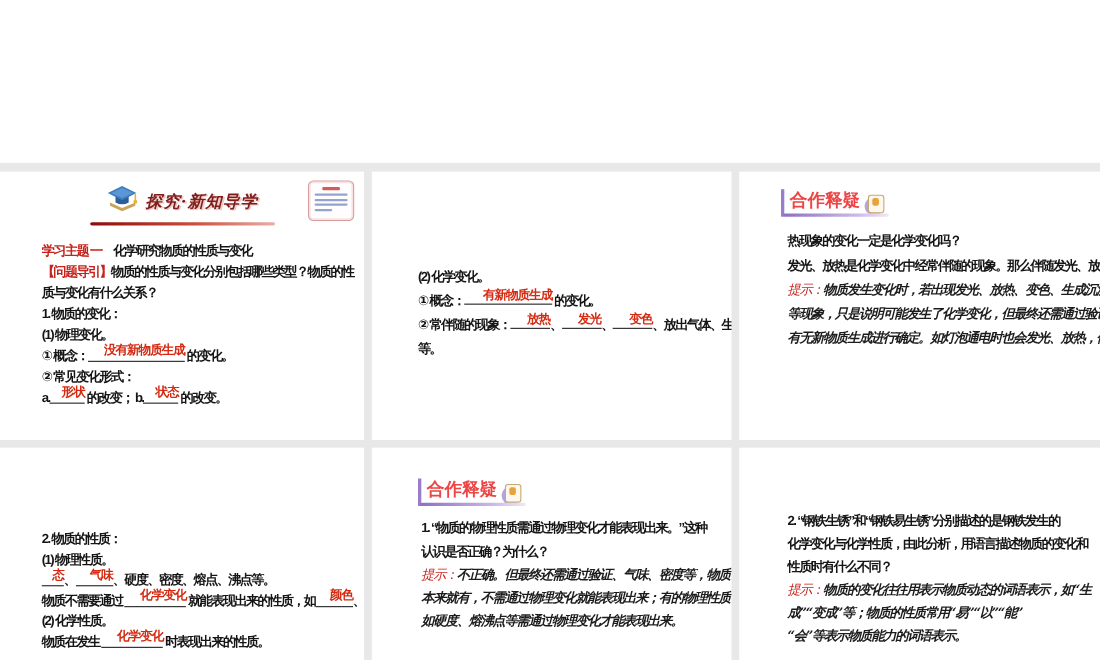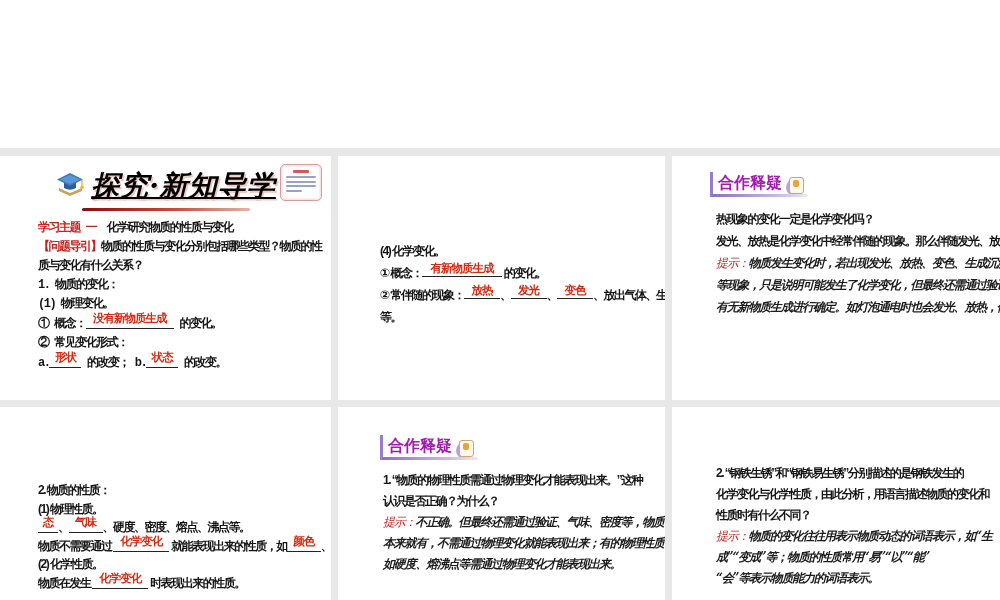--- a/index.html
+++ b/index.html
@@ -14,70 +14,69 @@
   .s2 { left:338px; top:156px; width:327px; height:244px; }
   .s3 { left:672px; top:156px; width:328px; height:244px; }
   .s4 { left:0;   top:407px; width:331px; height:193px; }
   .s5 { left:338px; top:407px; width:327px; height:193px; }
   .s6 { left:672px; top:407px; width:328px; height:193px; }
 
   
   .content { font-size:12px; font-weight:bold; color:#151515; letter-spacing:-1.5px; }
   .tline { white-space:nowrap; position:relative; }
   .s1 .content { margin:8px 0 0 38px; }
-  .s1 .tline { line-height:19px;font-family:Liberation Mono, monospace; }
+  .s1 .tline { line-height:19px; }
   .s2 .content { margin:84px 0 0 42px; }
   .s2 .tline { line-height:22px; }
   .s3 .content { margin:11px 0 0 44px; }
   .s3 .tline { line-height:22px; }
   .s4 .content { margin:74px 0 0 38px; }
   .s4 .tline { line-height:18.5px; }
   .s5 .content { margin:10px 0 0 45px; }
   .s5 .tline { line-height:21px; }
   .s6 .content { margin:56px 0 0 44px; }
   .s6 .tline { line-height:21px; }
 
   .p  { color:#151515; }
   .r  { color:#c5231d; }
   .k  { font-family:"DejaVu Serif","Liberation Serif",serif; font-style:italic; font-weight:600; color:#1c1c1c; letter-spacing:-1.2px; }
   .rk { font-family:"DejaVu Serif","Liberation Serif",serif; font-style:italic; font-weight:400; color:#c5231d; letter-spacing:-1.2px; }
 
   
   .bl { display:inline-block; position:relative; border-bottom:1.4px solid #222;
-        text-align:center; vertical-align:baseline; height:14px; }
+        text-align:right; vertical-align:baseline; height:14px; }
   .ans { display:inline-block; color:#d42a12; font-weight:bold; font-size:11.5px;
          letter-spacing:-1px; white-space:nowrap; transform:translateY(-5px); }
 
   
   .banner { position:relative; margin-top:11px; height:44px; }
   .banner-row { display:flex; align-items:center; justify-content:center; gap:6px; }
   .banner-title {
     font-family:"DejaVu Serif","Liberation Serif",serif; font-style:italic; font-weight:bold;
-    font-size:28px; color:#000000; letter-spacing:1px;
+    font-size:15px; color:#7f1d1d; letter-spacing:1px;
     text-shadow:1.5px 1.5px 0 #f0c9c2;
-    text-decoration:underline;
   }
   .banner-underline {
     margin:3px auto 0; width:168px; height:2.5px; border-radius:2px;
     background:linear-gradient(to right,#8e0b0b,#c84b3c 55%,#e8b0a6);
   }
   
   .badge { position:absolute; top:8px; right:9px; width:40px; height:35px;
            border:1px solid #d89c9c; border-radius:5px; background:#fffdfd;
            box-shadow:0 0 0 1.5px #f6e3e3 inset; }
   .badge-title { width:16px; height:3px; background:#d25a5a; margin:5px auto 3px; border-radius:1px; }
   .badge-line  { height:2px; background:#92a4cf; margin:2.5px 5px; border-radius:1px; }
   .badge-line.short { width:16px; margin-left:5px; }
 
   
   .cohead { position:relative; display:flex; align-items:flex-end; width:max-content; }
   .s3 .cohead { margin:16px 0 0 38px; }
   .s5 .cohead { margin:28px 0 0 42px; }
   .cobar { width:3px; height:25px; background:#9a7ccc; margin-right:3px; }
-  .cotitle { font-size:16px; font-weight:bold; color:#a21caf; letter-spacing:0;
+  .cotitle { font-size:16px; font-weight:bold; color:#ef4444; letter-spacing:0;
              line-height:1; padding:0 2px 6px 2px; }
   .courule { position:absolute; left:2px; bottom:0; width:100%; height:3.5px; border-radius:3px;
              background:linear-gradient(to right,#8d6fc0,#cdb9e8 70%,#efe8f8); }
   .coicon { position:relative; width:20px; height:20px; margin-left:2px; }
   .coicon .ring { position:absolute; left:0; top:2px; width:17px; height:17px; border-radius:50%;
                   background:#b9a3de; }
   .coicon .book { position:absolute; left:3px; top:0; width:13px; height:15px; border-radius:3px;
                   background:#fdf8ee; border:1px solid #c9a86e; }
   .coicon .dot  { position:absolute; left:7px; top:3px; width:6px; height:7px; border-radius:2px;
                   background:#e8a33d; }
@@ -119,21 +118,21 @@
         <div class="tline"><span class="p">1. 物质的变化：</span></div>
         <div class="tline"><span class="p">(1) 物理变化。</span></div>
         <div class="tline"><span class="p">① 概念：</span><span class="bl" style="min-width: 88px;"><span class="ans">没有新物质生成</span></span><span class="p"> 的变化。</span></div>
         <div class="tline"><span class="p">② 常见变化形式：</span></div>
         <div class="tline"><span class="p">a.</span><span class="bl" style="min-width: 32px;"><span class="ans">形状</span></span><span class="p"> 的改变；  b.</span><span class="bl" style="min-width: 32px;"><span class="ans">状态</span></span><span class="p"> 的改变。</span></div>
       </div>
   </div>
 
   <div class="slide s2">
     <div class="content">
-        <div class="tline"><span class="p">(4) 化学变化。</span></div>
+        <div class="tline"><span class="p">(2) 化学变化。</span></div>
         <div class="tline"><span class="p">① 概念：</span><span class="bl" style="min-width: 80px;"><span class="ans">有新物质生成</span></span><span class="p"> 的变化。</span></div>
         <div class="tline"><span class="p">② 常伴随的现象：</span><span class="bl" style="min-width: 36px;"><span class="ans">放热</span></span><span class="p">、</span><span class="bl" style="min-width: 36px;"><span class="ans">发光</span></span><span class="p">、</span><span class="bl" style="min-width: 36px;"><span class="ans">变色</span></span><span class="p">、放出气体、生成沉淀</span></div>
         <div class="tline"><span class="p">等。</span></div>
       </div>
   </div>
 
   <div class="slide s3">
     <div class="cohead">
       <span class="cobar"></span>
       <span class="cotitle">合作释疑</span>

